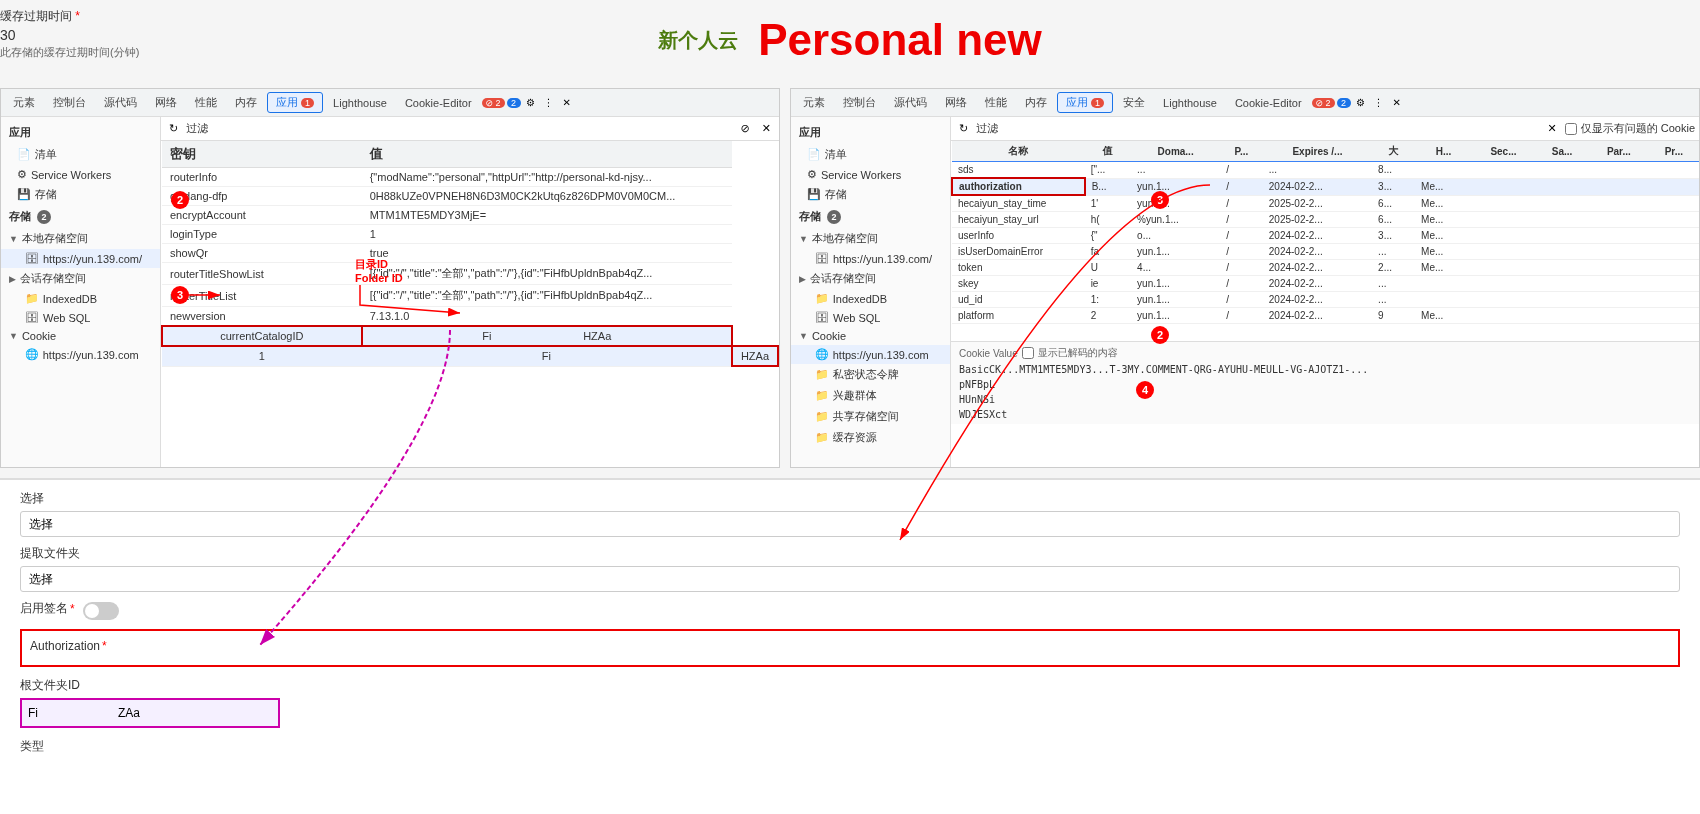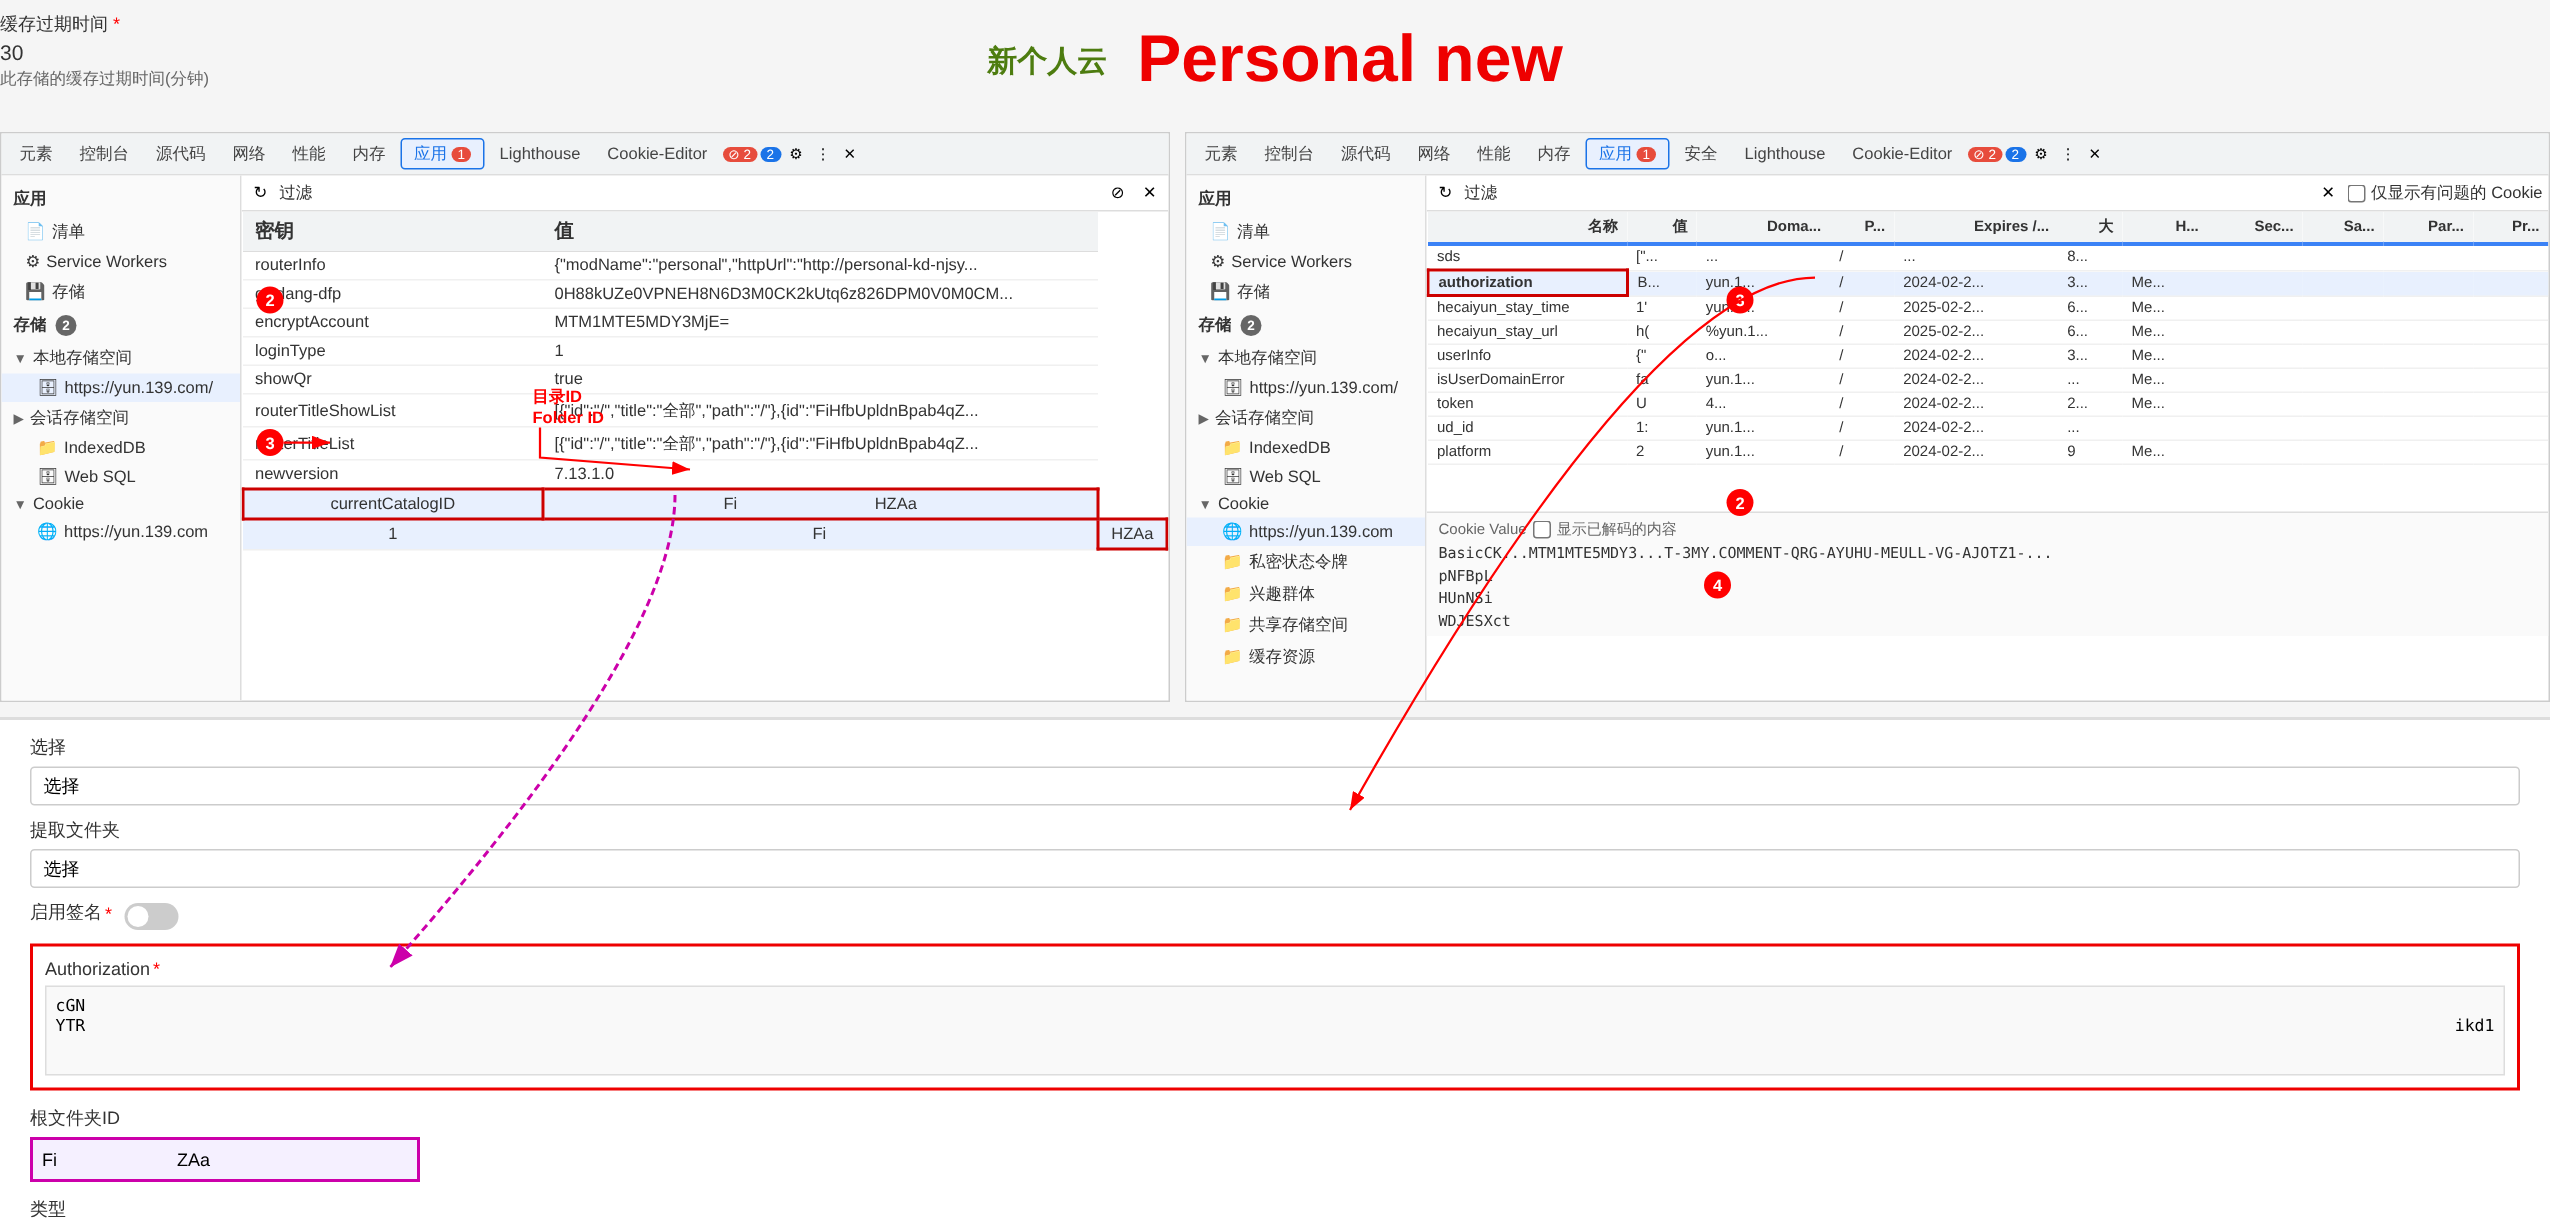--- a/index.html
+++ b/index.html
@@ -72,21 +72,21 @@
     
     .toggle { display: inline-flex; align-items: center; width: 36px; height: 18px; background: #ccc; border-radius: 9px; cursor: pointer; position: relative; }
     .toggle.off { background: #ccc; }
     .toggle::after { content: ''; width: 14px; height: 14px; background: white; border-radius: 50%; position: absolute; left: 2px; transition: left 0.2s; }
     
     
     .arrows-overlay { position: absolute; top: 0; left: 0; width: 100%; height: 100%; pointer-events: none; }
     
     
     .cookie-table { width: 100%; border-collapse: collapse; }
-    .cookie-table th { background: #f1f3f4; border-bottom: 3px solid #3b82f6; padding: 3px 6px; font-size: 10px; font-weight: 600; color: #333; text-align: right; position: sticky; top: 0; white-space: nowrap; overflow: hidden; }
+    .cookie-table th { background: #f1f3f4; border-bottom: 1px solid #3b82f6; padding: 3px 6px; font-size: 10px; font-weight: 600; color: #333; text-align: center; position: sticky; top: 0; white-space: nowrap; overflow: hidden; }
     .cookie-table td { padding: 2px 6px; font-size: 10px; color: #333; border-bottom: 1px solid #f0f0f0; white-space: nowrap; overflow: hidden; max-width: 80px; text-overflow: ellipsis; }
     .cookie-table tr.selected td { background: #e8f0fe; }
     
     
     .cookie-value-area { border-top: 1px solid #ddd; padding: 4px 8px; background: #fafafa; min-height: 80px; }
     .cookie-val-label { font-size: 10px; color: #666; display: flex; align-items: center; gap: 4px; }
     .cookie-val-text { font-size: 10px; font-family: monospace; color: #333; margin-top: 4px; word-break: break-all; }
     
     .checkbox-small { width: 12px; height: 12px; }
   </style>
@@ -424,20 +424,33 @@
                 <td>/</td>
                 <td>2024-02-2...</td>
                 <td>2...</td>
                 <td>Me...</td>
                 <td></td>
                   <td></td>
                   <td></td>
                   <td></td>
               </tr>
               <tr>
+                <td>skey</td>
+                <td>ie</td>
+                <td>yun.1...</td>
+                <td>/</td>
+                <td>2024-02-2...</td>
+                <td>...</td>
+                <td></td>
+                  <td></td>
+                  <td></td>
+                  <td></td>
+                  <td></td>
+              </tr>
+              <tr>
                 <td>ud_id</td>
                 <td>1:</td>
                 <td>yun.1...</td>
                 <td>/</td>
                 <td>2024-02-2...</td>
                 <td>...</td>
                 <td></td>
                   <td></td>
                   <td></td>
                   <td></td>
@@ -497,24 +510,20 @@
         <span class="req"> *</span>
       </div>
       <div class="toggle off"></div>
     </div>
 
     <div style="border:2px solid #e00;padding:8px;margin-bottom:10px;">
       <div class="form-label">
         <span>Authorization</span>
         <span class="req"> *</span>
       </div>
-      <div style="background:#f9f9f9;border:1px solid #ddd;padding:6px;font-family:monospace;font-size:11px;min-height:60px;">
-        <div>cGN</div>
-        <div>YTR<span style="float:right;">ikd1</span></div>
-      </div>
     </div>
 
     <div style="margin-bottom:10px;">
       <div class="form-label">根文件夹ID</div>
       <div style="border:2px solid #c0a; padding:6px; background:#f5f0ff; display:inline-flex; align-items:center; gap:80px; min-width:260px;">
         <span>Fi</span>
         <span>ZAa</span>
       </div>
     </div>
 

